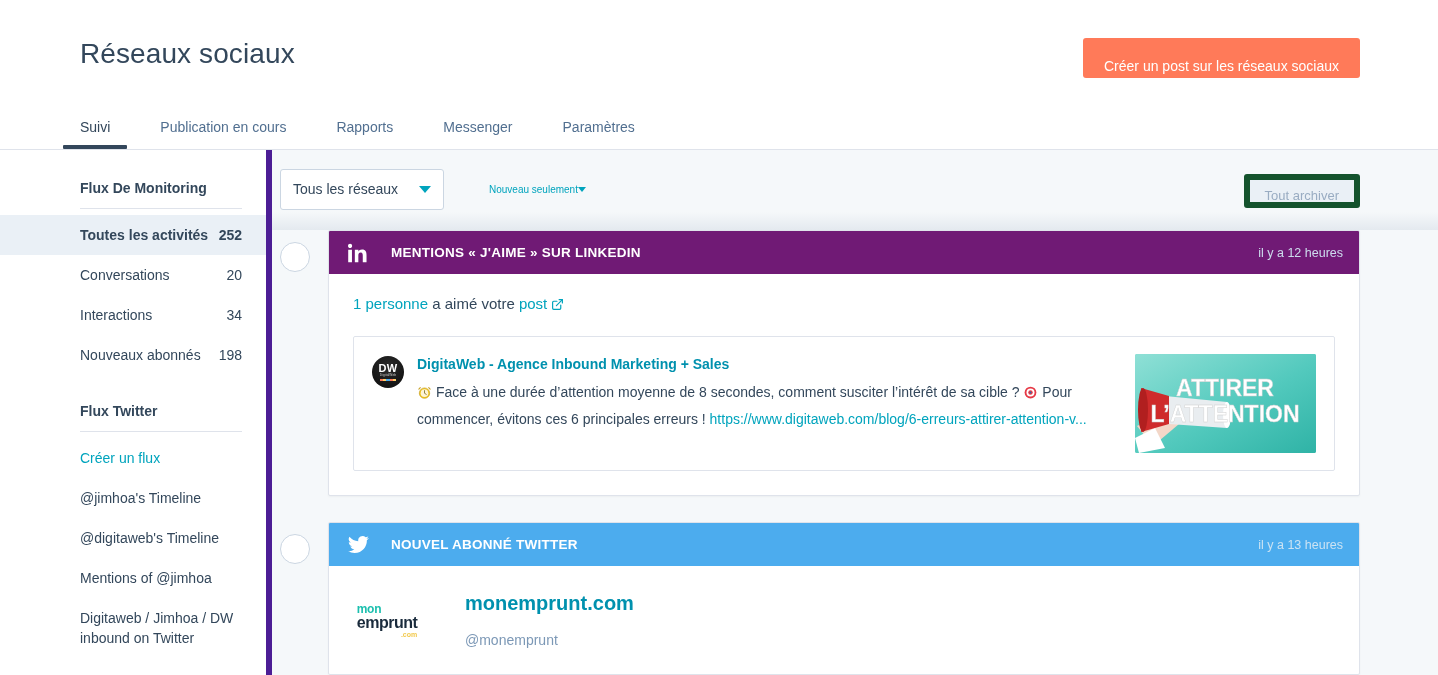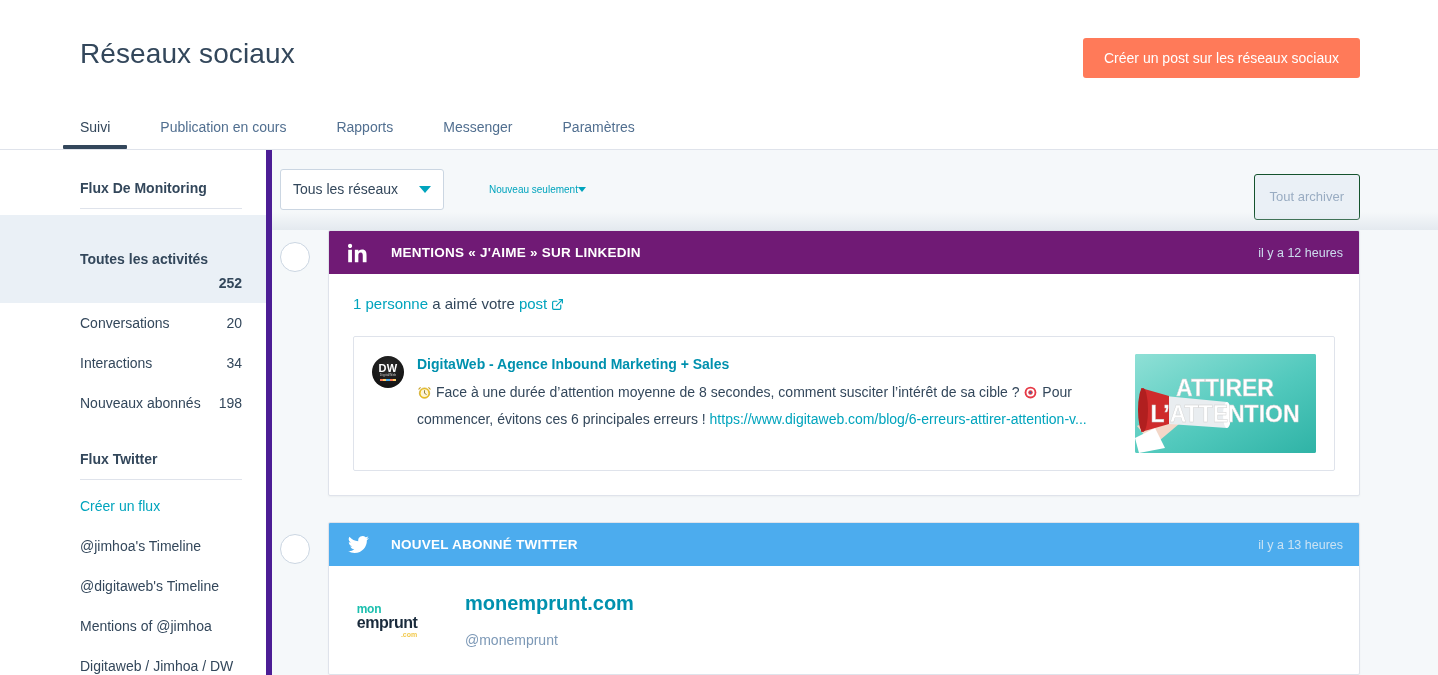--- a/index.html
+++ b/index.html
@@ -25,21 +25,21 @@
     left: 80px; top: 38px;
     font-size: 28px;
     font-weight: 400;
     color: #33475b;
     letter-spacing: 0.1px;
   }
   .primary-btn {
     position: absolute;
     right: 78px; top: 38px;
     height: 40px;
-    padding: 0 21px;
+    padding: 8px 21px;
     background: #ff7a59;
     color: #ffffff;
     border: none;
     border-radius: 3px;
     font-size: 14px;
     font-family: "Liberation Sans", sans-serif;
     cursor: pointer;
     line-height: 40px;
     white-space: nowrap;
   }
@@ -107,21 +107,21 @@
     font-size: 14px;
     color: #33475b;
     cursor: pointer;
     line-height: 20px;
   }
   .side-row.selected {
     background: #eaf0f6;
     font-weight: bold;
   }
   .side-row .count { color: #33475b; }
-  .side-row.selected .count { font-weight: bold; margin-top: 48px; }
+  .side-row.selected .count { font-weight: bold; }
 
   .side-section-2 { margin-top: 28px; }
   .side-link {
     padding: 10px 24px 10px 80px;
     font-size: 14px;
     color: #33475b;
     cursor: pointer;
     line-height: 20px;
   }
   .side-link.teal { color: #00a4bd; }
@@ -172,25 +172,25 @@
   .link-dropdown .mini-caret {
     width: 0; height: 0;
     border-left: 4px solid transparent;
     border-right: 4px solid transparent;
     border-top: 5px solid #00a4bd;
     display: inline-block;
   }
   .archive-btn {
     position: absolute;
     right: 78px; top: 24px;
-    height: 46px;
+    height: 34px;
     padding: 0 15px;
     background: #eaf0f6;
     color: #99acc2;
-    border: 1px solid #14532d;
+    border: 6px solid #14532d;
     border-radius: 3px;
     font-size: 13px;
     font-family: "Liberation Sans", sans-serif;
     line-height: 32px;
     cursor: default;
   }
 
   .feed {
     position: relative;
     padding-left: 8px;

